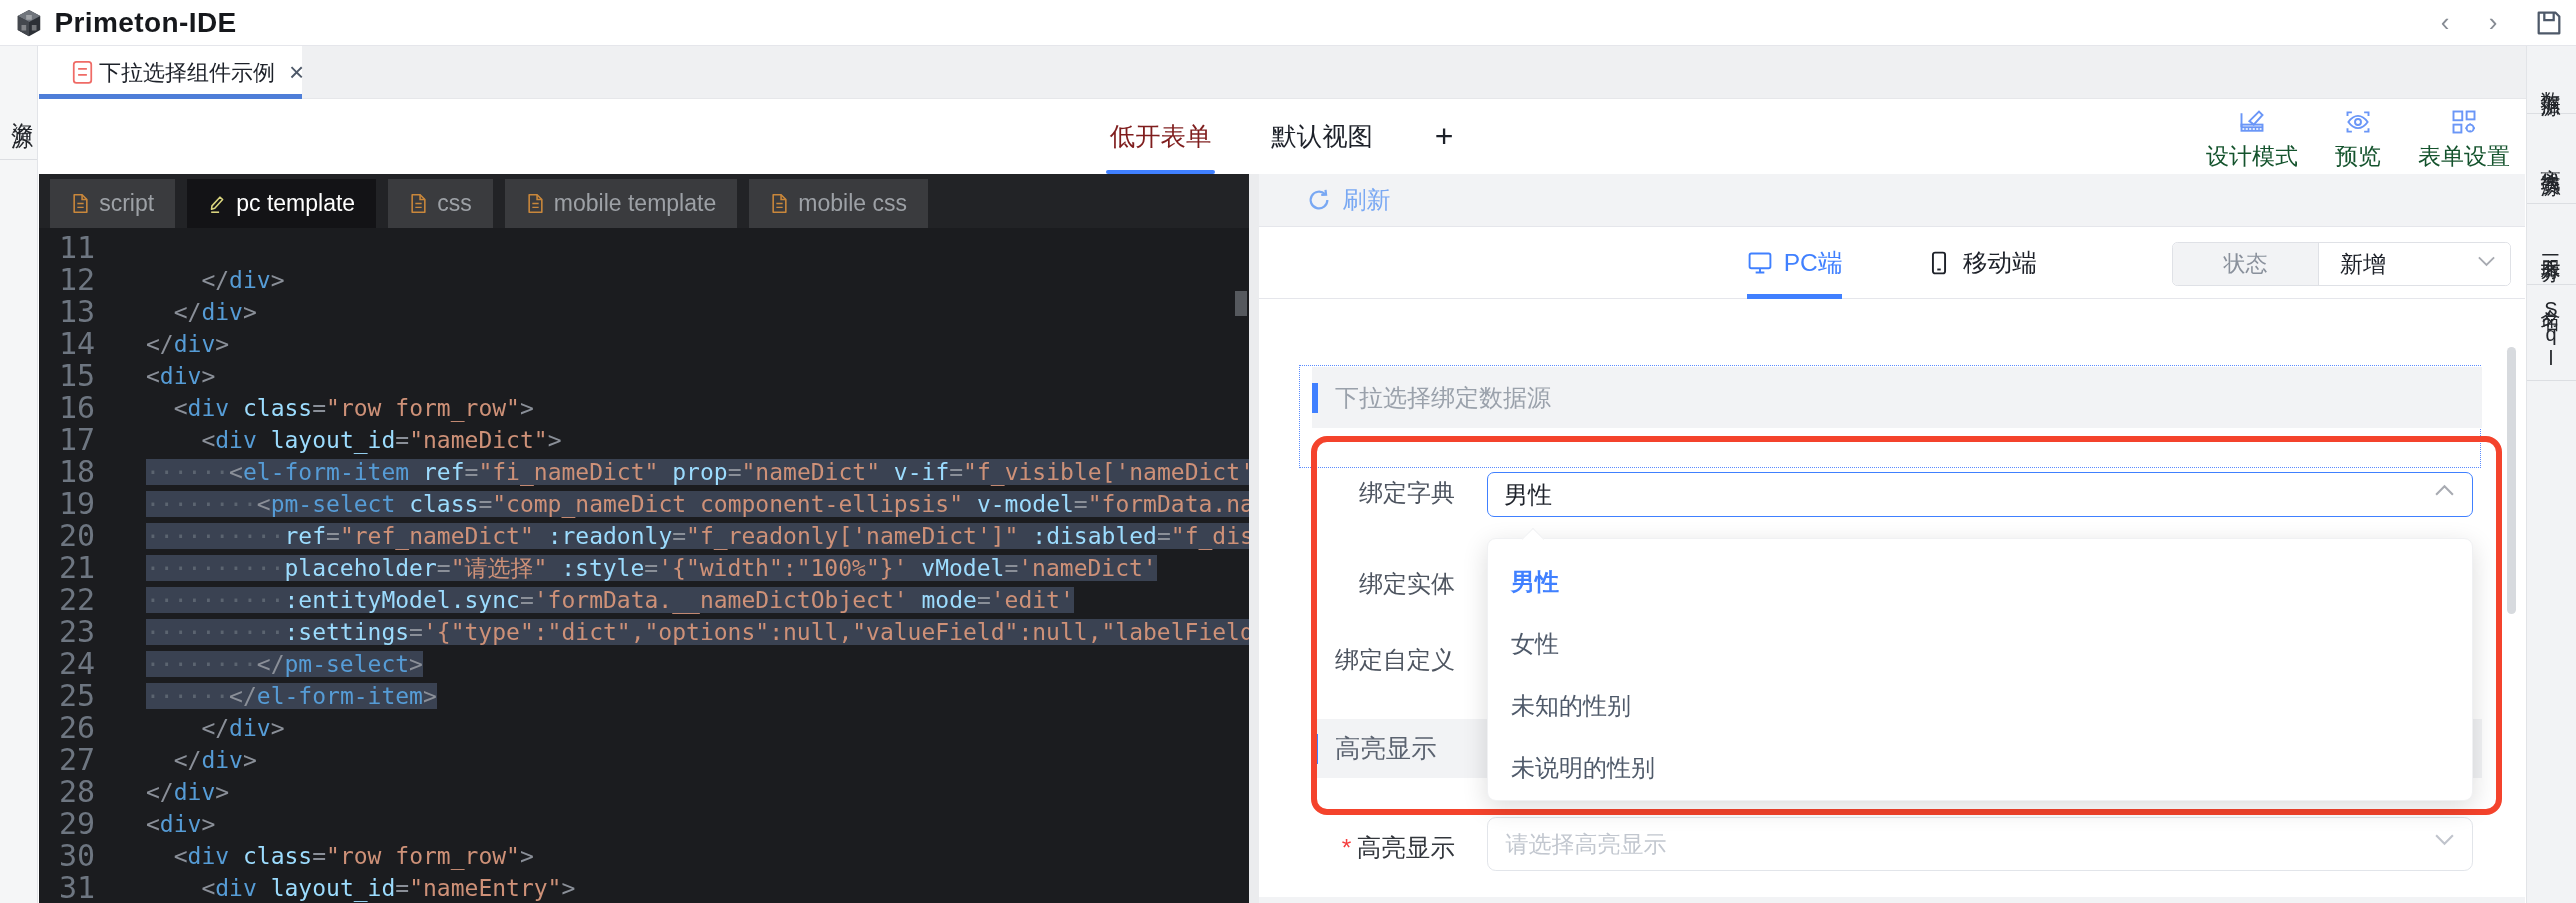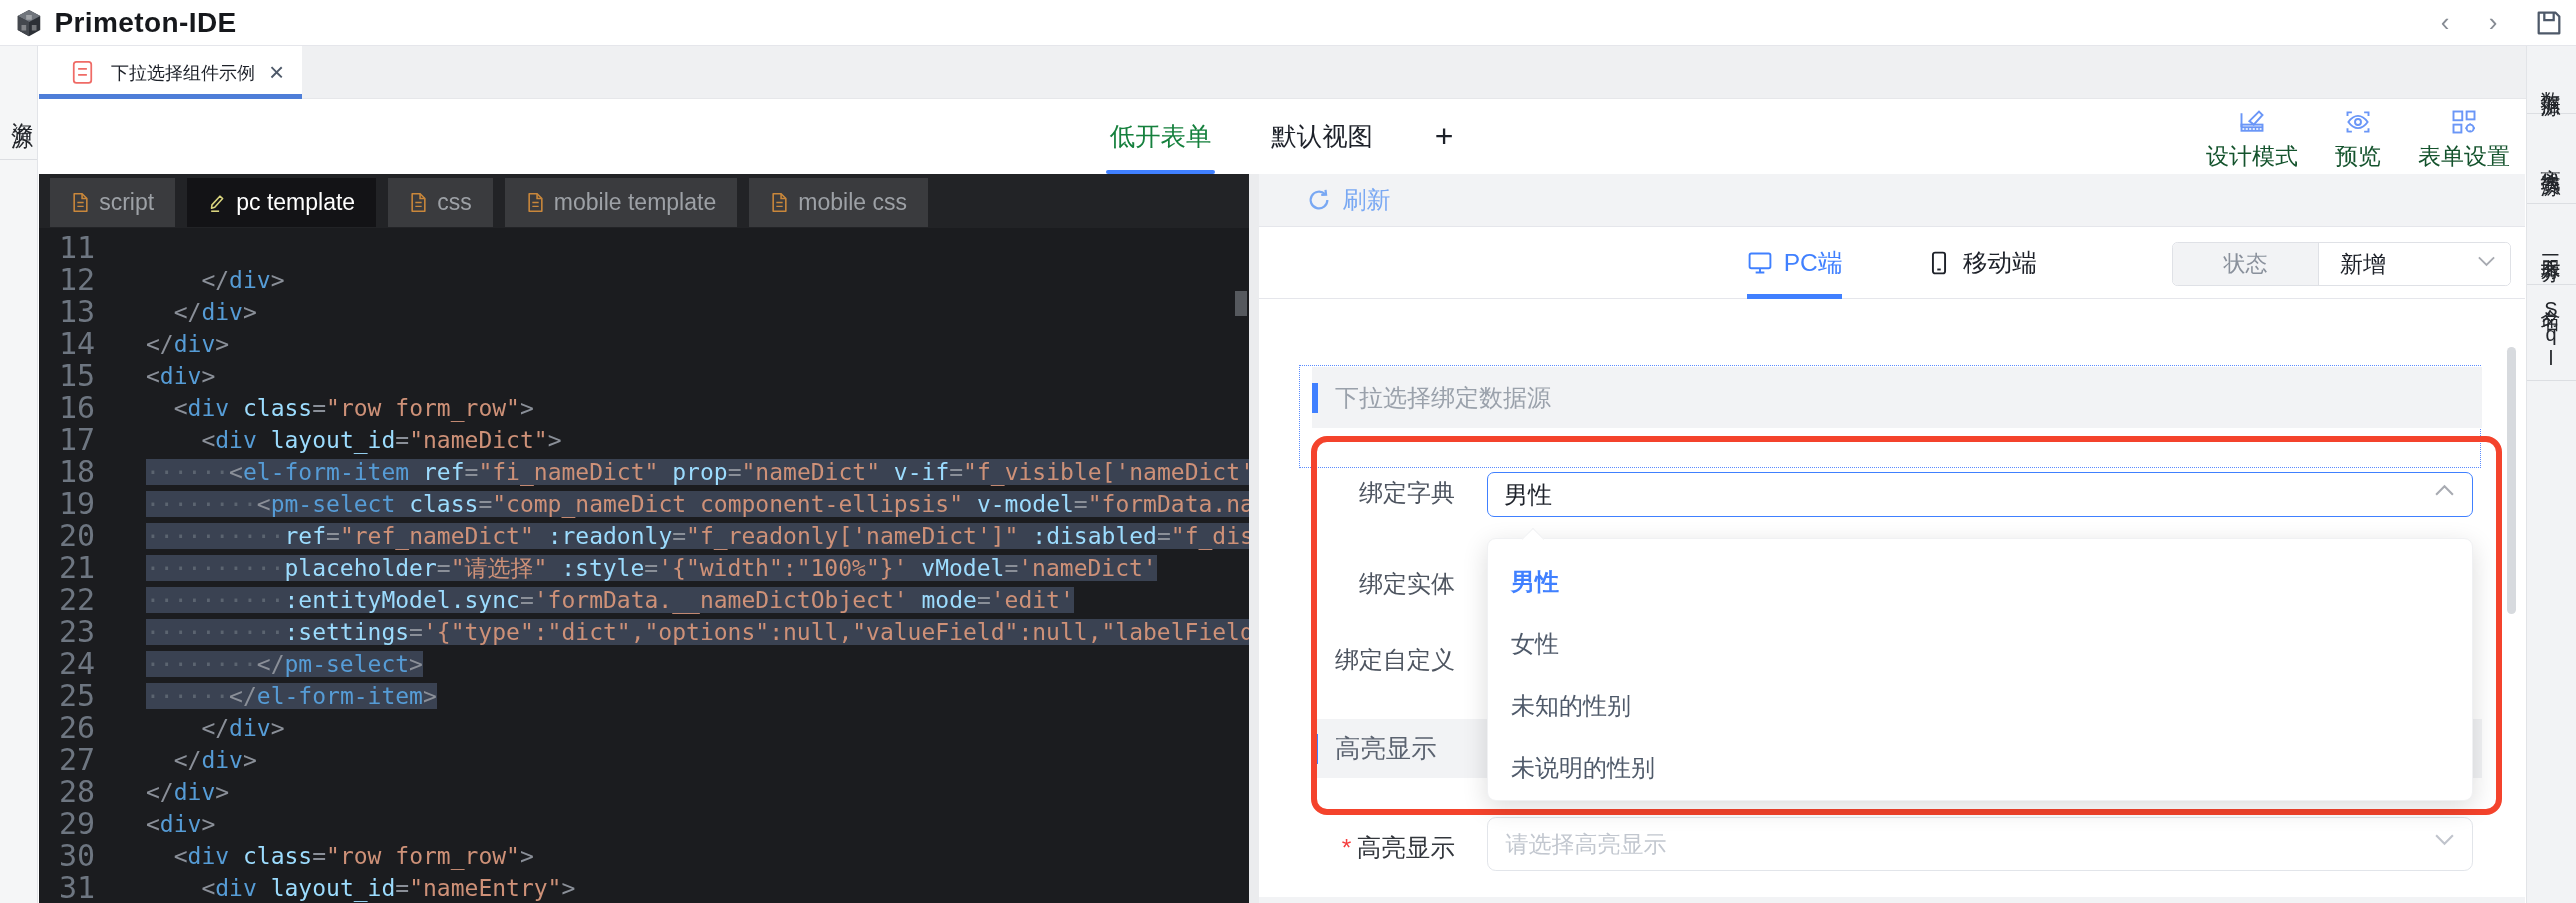--- a/index.html
+++ b/index.html
@@ -30,37 +30,37 @@
   .right-rail .rail-item:nth-child(1){ height:68px; }
   .right-rail .rail-item:nth-child(2){ height:90px; }
   .right-rail .rail-item:nth-child(3){ height:81px; }
   .right-rail .rail-item:nth-child(4){ height:96px; }
 
   
   .file-tab-row { position:absolute; left:39px; top:46px; width:2487px; height:53px; background:#eff0f2; border-bottom:0.9px solid #e6e7ea; }
   .file-tab { position:absolute; left:0; top:0; width:263px; height:53px; background:#fff; display:flex; align-items:center; padding:0 14px 0 33px; }
   .file-tab .tab-underline { position:absolute; left:0; bottom:0; width:100%; height:5.3px; background:#4e7ed8; }
   .file-tab .doc-icon { width:21px; height:24.6px; flex:none; }
-  .file-tab .tab-label { margin-left:18px; font-size:18px; color:#1d2129; white-space:nowrap; }
+  .file-tab .tab-label { margin-left:6px; font-size:22px; color:#1d2129; white-space:nowrap; }
   .file-tab .tab-close { margin-left:14px; font-size:26px; color:#4e5969; line-height:24.6px; }
 
   
   .view-tab-row { position:absolute; left:39px; top:99px; width:2487px; height:75px; background:#fff; }
   .view-tabs { position:absolute; left:0; top:0; width:100%; height:100%; display:flex; justify-content:center; align-items:center; gap:53px; }
   .view-tab { position:relative; height:75px; display:flex; align-items:center; font-size:25.4px; color:#1d2129; padding:0 3.5px; }
-  .view-tab.active { color:#15803d;align-items:center; }
+  .view-tab.active { color:#7f1d1d;align-items:center; }
   .view-tab.active .vt-underline { position:absolute; left:0; bottom:0; width:100%; height:4.4px; background:#4080ff; border-radius:2.6px; }
   .view-tab-add { font-size:32px; color:#1d2129; padding:0 5.3px; }
   .top-actions { position:absolute; right:16px; top:8.8px; display:flex; gap:37px; }
   .action-btn { display:flex; flex-direction:column; align-items:center; gap:5.3px; color:#14532d; }
   .action-btn .label { font-size:23px; white-space:nowrap; }
 
   
   .editor { position:absolute; left:39px; top:174px; width:1211px; height:729px; background:#1b1c1f; overflow:hidden; }
-  .ed-tabbar { height:54px; background:#222326; display:flex; align-items:flex-start; padding:4.4px 0 0 11.4px; gap:12.3px; }
+  .ed-tabbar { height:54px; background:#222326; display:flex; align-items:center; padding:4.4px 0 0 11.4px; gap:12.3px; }
   .ed-tab { height:49px; display:flex; align-items:center; gap:8.8px; padding:0 21px; background:#3a3b3e; color:#9da1a6; font-size:23px; white-space:nowrap; }
   .ed-tab.active { background:#131316; color:#ffffff; }
   .code { position:relative; padding-top:3.5px; font-family:"DejaVu Sans Mono", monospace; font-size:23px; }
   .cl { display:flex; height:32px; line-height:32px; white-space:pre; }
   .ln { width:56px; flex:none; text-align:right; color:#6e7681; font-size:30px; }
   .ct { padding-left:51px; flex:none; white-space:pre; }
   .tok-p { color:#8a8f98; } .tok-t { color:#569cd6; } .tok-a { color:#9cdcfe; }
   .tok-s { color:#ce9178; } .tok-x { color:#d4d4d4; } .tok-w { color:#5b6470; }
   .sel { background:#3a4252; }
   .ed-scroll-thumb { position:absolute; right:2.6px; top:117px; width:12.3px; height:24.6px; background:#56595e; }

